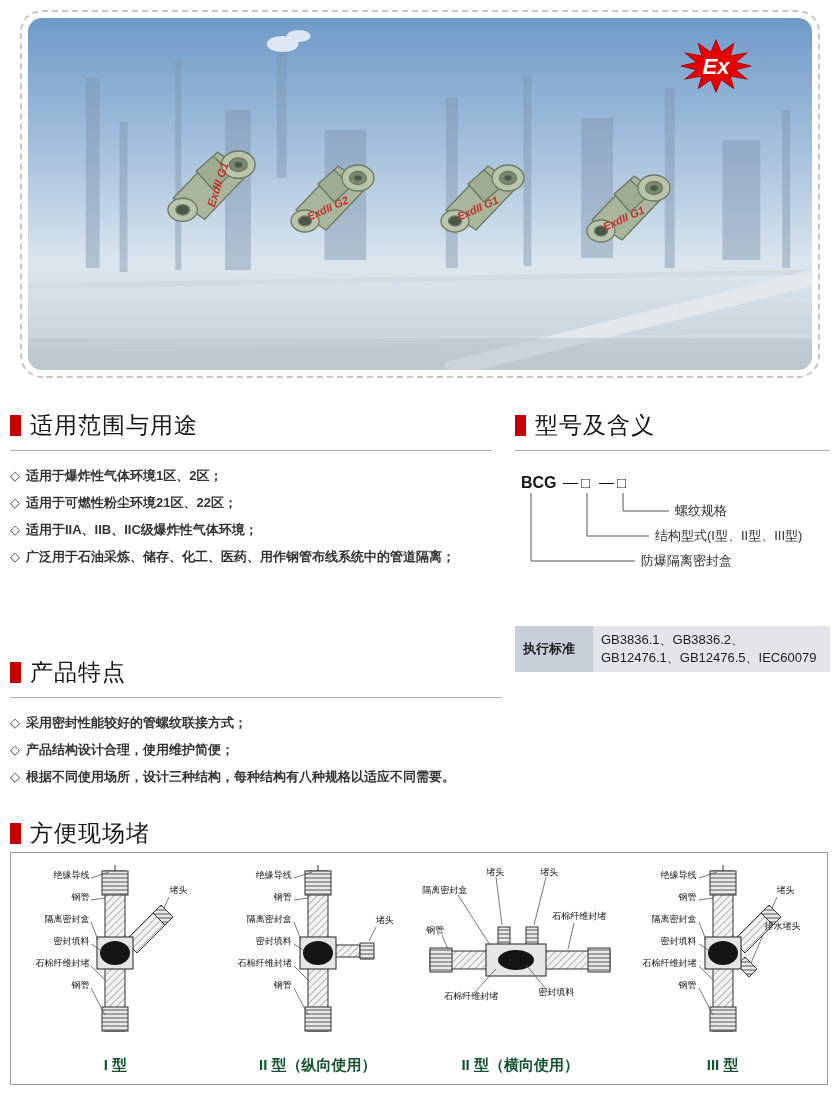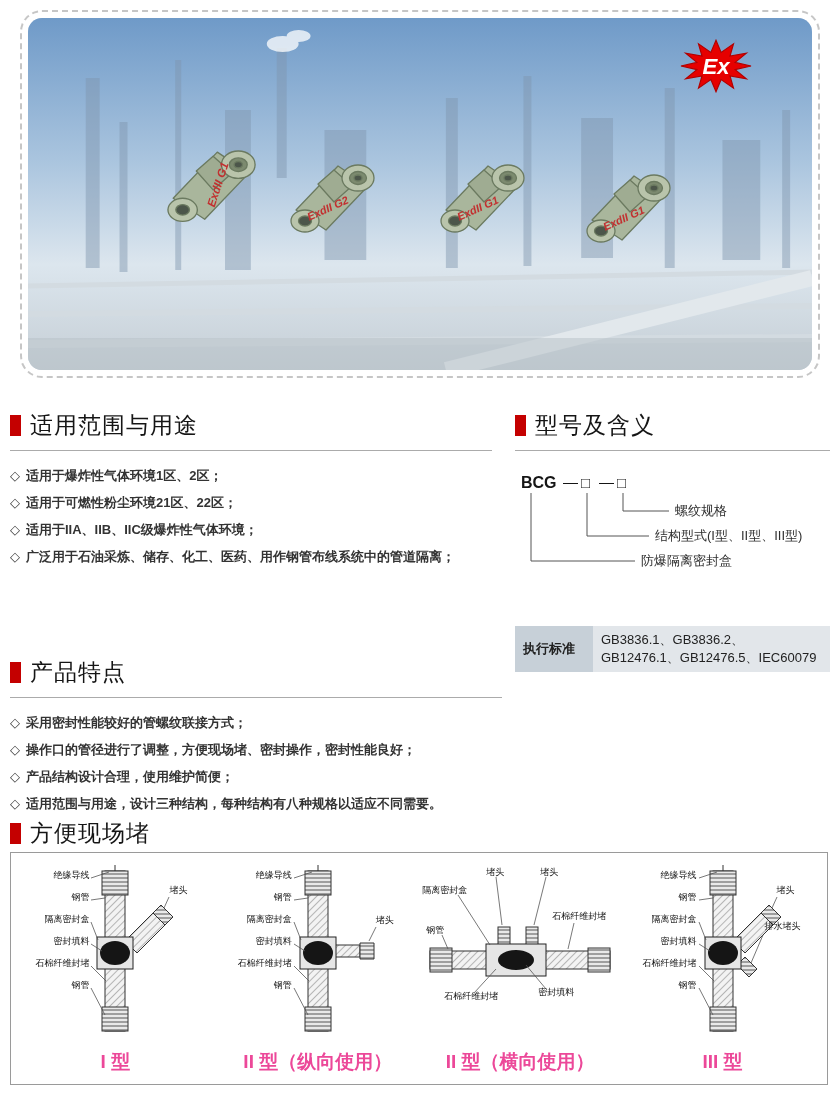--- a/index.html
+++ b/index.html
@@ -47,21 +47,21 @@
 
   
   .usage-box { position:absolute; left:10px; top:852px; width:818px; height:233px;
                border:1px solid #9a9a9a; display:flex; justify-content:space-evenly;
                align-items:flex-start; padding-top:10px; background:#fff; }
   .dg { position:relative; width:196px; height:214px; }
   .dgsvg { position:absolute; left:0; top:2px; width:196px; height:180px; }
   .dlbl { position:absolute; font-size:9px; line-height:11px; color:#111; white-space:nowrap; }
   .lr { right:124px; text-align:right; }
   .cap { position:absolute; bottom:2px; left:0; width:100%; text-align:center;
-         font-size:19px; font-weight:bold; color:#ec4899; }
+         font-size:15px; font-weight:bold; color:#14532d; }
   svg text { font-family:"Liberation Sans","DejaVu Sans",sans-serif; }
 </style>
 </head>
 <body>
 
 <div class="hero">
   <div class="hero-inner">
     <svg class="hero-bg" viewBox="0 0 788 352" preserveAspectRatio="none">
       <defs>
         <linearGradient id="sky" x1="0" y1="0" x2="0" y2="1">
@@ -188,23 +188,22 @@
   </svg>
 </section>
 
 <section class="sec" style="left:10px; top:612px; width:492px;margin-top:45px;">
   <div class="sec-head">
     <span class="red-block"></span>
     <h2>产品特点</h2>
   </div>
   <ul class="bullets">
     <li><span class="b">◇</span><span>采用密封性能较好的管螺纹联接方式；</span></li>
-    <li><span class="b">◇</span><span>操作口的管径进行了调整，方便现场堵、密封操作，密封性能良好；</span></li>
     <li><span class="b">◇</span><span>产品结构设计合理，使用维护简便；</span></li>
-    <li><span class="b">◇</span><span>适用范围与用途，设计三种结构，每种结构有八种规格以适应不同需要。</span></li>
+    <li><span class="b">◇</span><span>根据不同使用场所，设计三种结构，每种结构有八种规格以适应不同需要。</span></li>
   </ul>
 </section>
 
 <section class="sec" style="left:515px; top:612px; width:315px;">
   <table class="tech">
     <tbody>
       <tr>
         <th>执行标准</th>
         <td>GB3836.1、GB3836.2、GB12476.1、GB12476.5、IEC60079</td>
       </tr>

